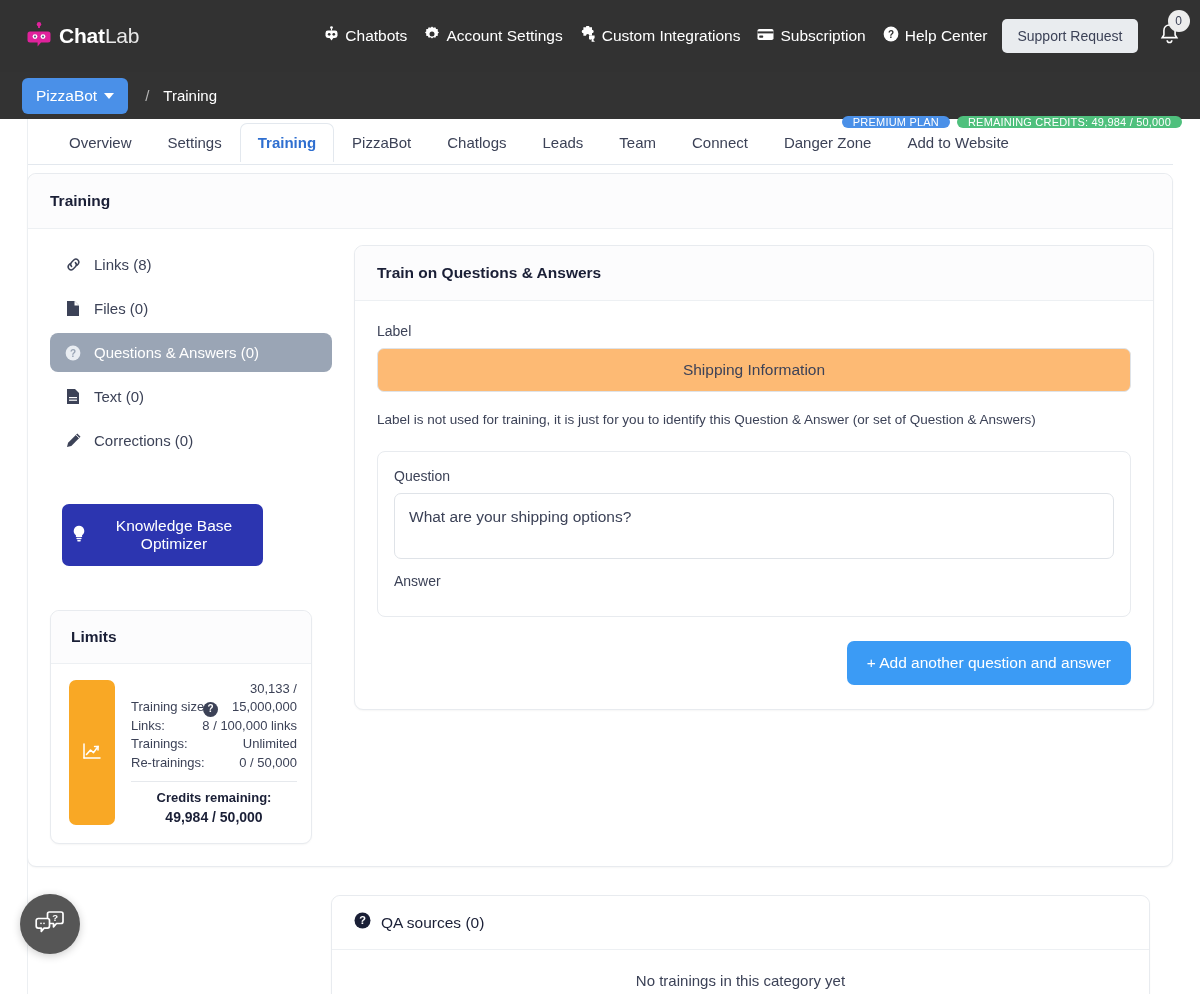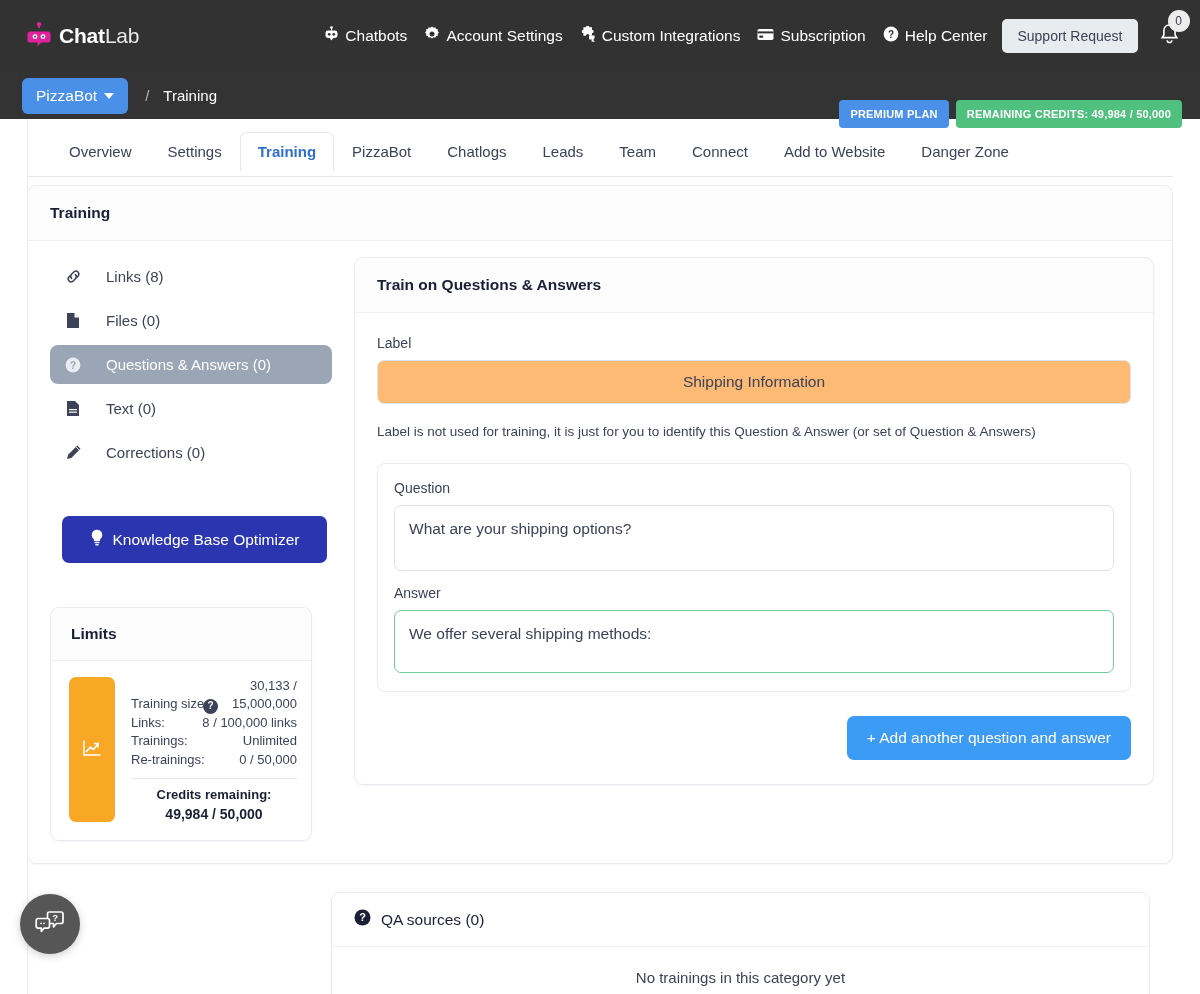--- a/index.html
+++ b/index.html
@@ -70,34 +70,34 @@
     border-right: 5px solid transparent; border-top: 6px solid #fff;
   }
   .crumb-sep { color: #b6b6b6; font-size: 15px; margin: 0 14px 0 17px; }
   .crumb-cur { color: #ffffff; font-size: 15px; }
 
   .badges {
     position: absolute; right: 18px; bottom: -9px;
     display: flex; align-items: center; gap: 7px;
   }
   .badge {
-    border-radius: 4px; color: #fff;
-    font-size: 11px; font-weight: 700;
-    padding: 8px 11px; letter-spacing: .2px;
+    border-radius: 10px; color: #fff;
+    font-size: 11px; font-weight: 400;
+    padding: 0 11px; letter-spacing: .2px;
     white-space: nowrap;
   }
   .badge-plan { background: #4a90e8; }
   .badge-credits { background: #4fc07d; }
 
   
   .page { background: #fff; height: calc(994px - 119px); overflow: hidden; }
 
   .tabs {
-    display: flex; align-items: flex-start;
-    padding: 12px 24px; height: 58px;
+    display: flex; align-items: center;
+    padding: 1px 24px; height: 46px;
     border-bottom: 1px solid #e3e8ee;
     margin: 0 27px 0 27px;
   }
   .tab {
     padding: 10px 17px 11px; font-size: 15px;
     color: #3c4257; cursor: pointer; white-space: nowrap;
     border: 1px solid transparent; border-bottom: none;
     border-radius: 7px 7px 0 0; position: relative; top: 1px;
   }
   .tab.active {
@@ -116,30 +116,30 @@
     background: #fcfcfd; border-radius: 9px 9px 0 0;
     font-size: 15.5px; font-weight: 700; color: #1a1f36;
   }
 
   .training-card { margin-top: 8px; }
   .training-body { display: flex; padding: 16px 18px 22px 22px; gap: 22px; }
 
   
   .side { width: 282px; flex: none; }
   .side-item {
-    display: flex; align-items: center; gap: 24px;
+    display: flex; align-items: center; gap: 12px;
     padding: 11px 14px; border-radius: 8px;
     font-size: 15px; color: #3c4257; cursor: pointer;
     margin-bottom: 5px;
   }
   .side-item.active { background: #9aa5b5; color: #fff; }
   .side-item .ic { width: 18px; display: flex; justify-content: center; flex: none; }
 
   .kb-btn {
-    margin: 44px 0 0 12px; width: 265px;
+    margin: 44px 0 0 12px; width: 201px;
     background: #2c35b0; color: #fff; border: none;
     border-radius: 7px; padding: 13px 10px;
     font-size: 15.5px; font-family: inherit; cursor: pointer;
     display: flex; align-items: center; justify-content: center; gap: 9px;
   }
 
   .limits { margin: 44px 0 0 0; width: 262px; }
   .limits-head {
     padding: 17px 20px; border-bottom: 1px solid #edf0f3;
     background: #fcfcfd; border-radius: 9px 9px 0 0;
@@ -339,22 +339,22 @@
 
   <div class="tabs">
     <div class="tab">Overview</div>
     <div class="tab">Settings</div>
     <div class="tab active">Training</div>
     <div class="tab">PizzaBot</div>
     <div class="tab">Chatlogs</div>
     <div class="tab">Leads</div>
     <div class="tab">Team</div>
     <div class="tab">Connect</div>
+    <div class="tab">Danger Zone</div>
     <div class="tab">Add to Website</div>
-    <div class="tab">Danger Zone</div>
   </div>
 
   <div class="content-wrap">
     <div class="card training-card">
       <div class="card-head">Training</div>
 
       <div class="training-body">
 
         <div class="side">
           <div class="side-item">
@@ -460,21 +460,20 @@
             <div class="form-body">
               <div class="field-label">Label</div>
               <input class="txt-input" type="text" value="Shipping Information" style="">
               <div class="helper">Label is not used for training, it is just for you to identify this Question &amp; Answer (or set of Question &amp; Answers)</div>
 
               <div class="qa-box">
                 <div class="field-label">Question</div>
                 <textarea class="ta ta-q" placeholder="Question" style="">What are your shipping options?</textarea>
                 <div class="gap"></div>
                 <div class="field-label">Answer</div>
-                <textarea class="ta ta-a" placeholder="Answer" style="">We offer several shipping methods:</textarea>
               </div>
 
               <div class="add-row">
                 <button class="add-btn">+ Add another question and answer</button>
               </div>
 
             </div>
           </div>
         </div>
       </div>

